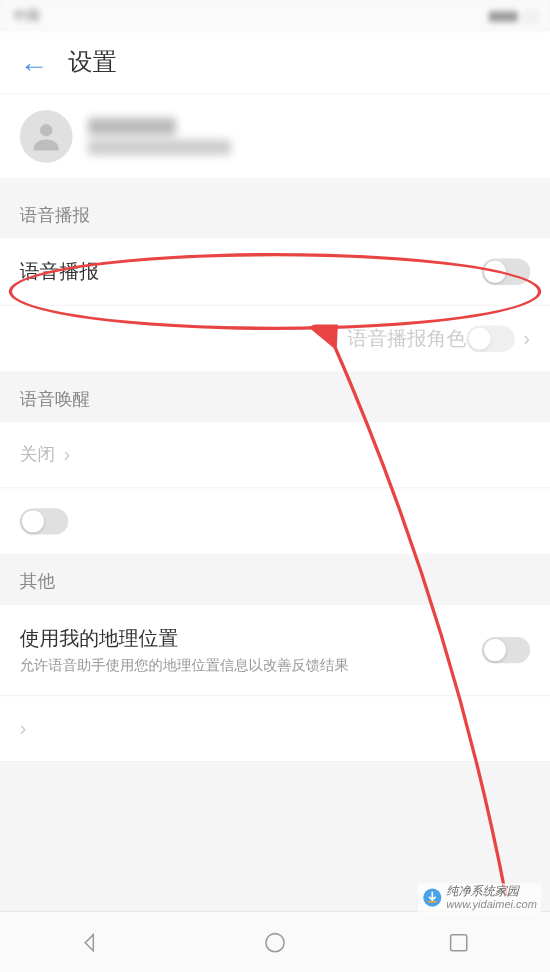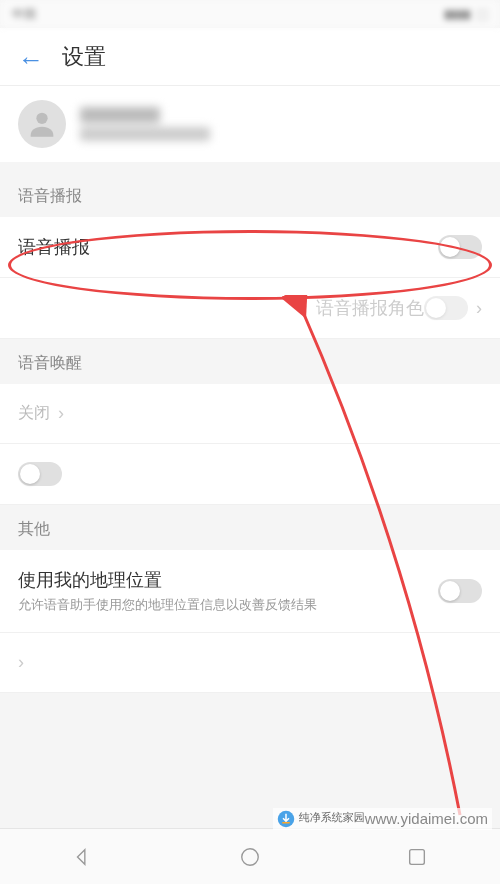--- a/index.html
+++ b/index.html
@@ -172,22 +172,22 @@
       gap: 4px;
       font-size: 11px;
       color: #666;
       background: rgba(255,255,255,0.7);
       padding: 2px 4px;
     }
     .watermark-icon {
       width: 18px;
       height: 18px;
     }
-    .watermark-text { display: flex; flex-direction: row; line-height: 1.1; }
-    .watermark-url { font-size: 15px; color: #888; }
+    .watermark-text { display: flex; flex-direction: column; line-height: 1.1; font-style: italic; }
+    .watermark-url { font-size: 10px; color: #888; }
   </style>
 </head>
 <body>
 
 <div class="status-bar">
   <div class="status-left">
     <span>中国</span>
   </div>
   <div class="status-right">
     <span>▮▮▮▮</span>

